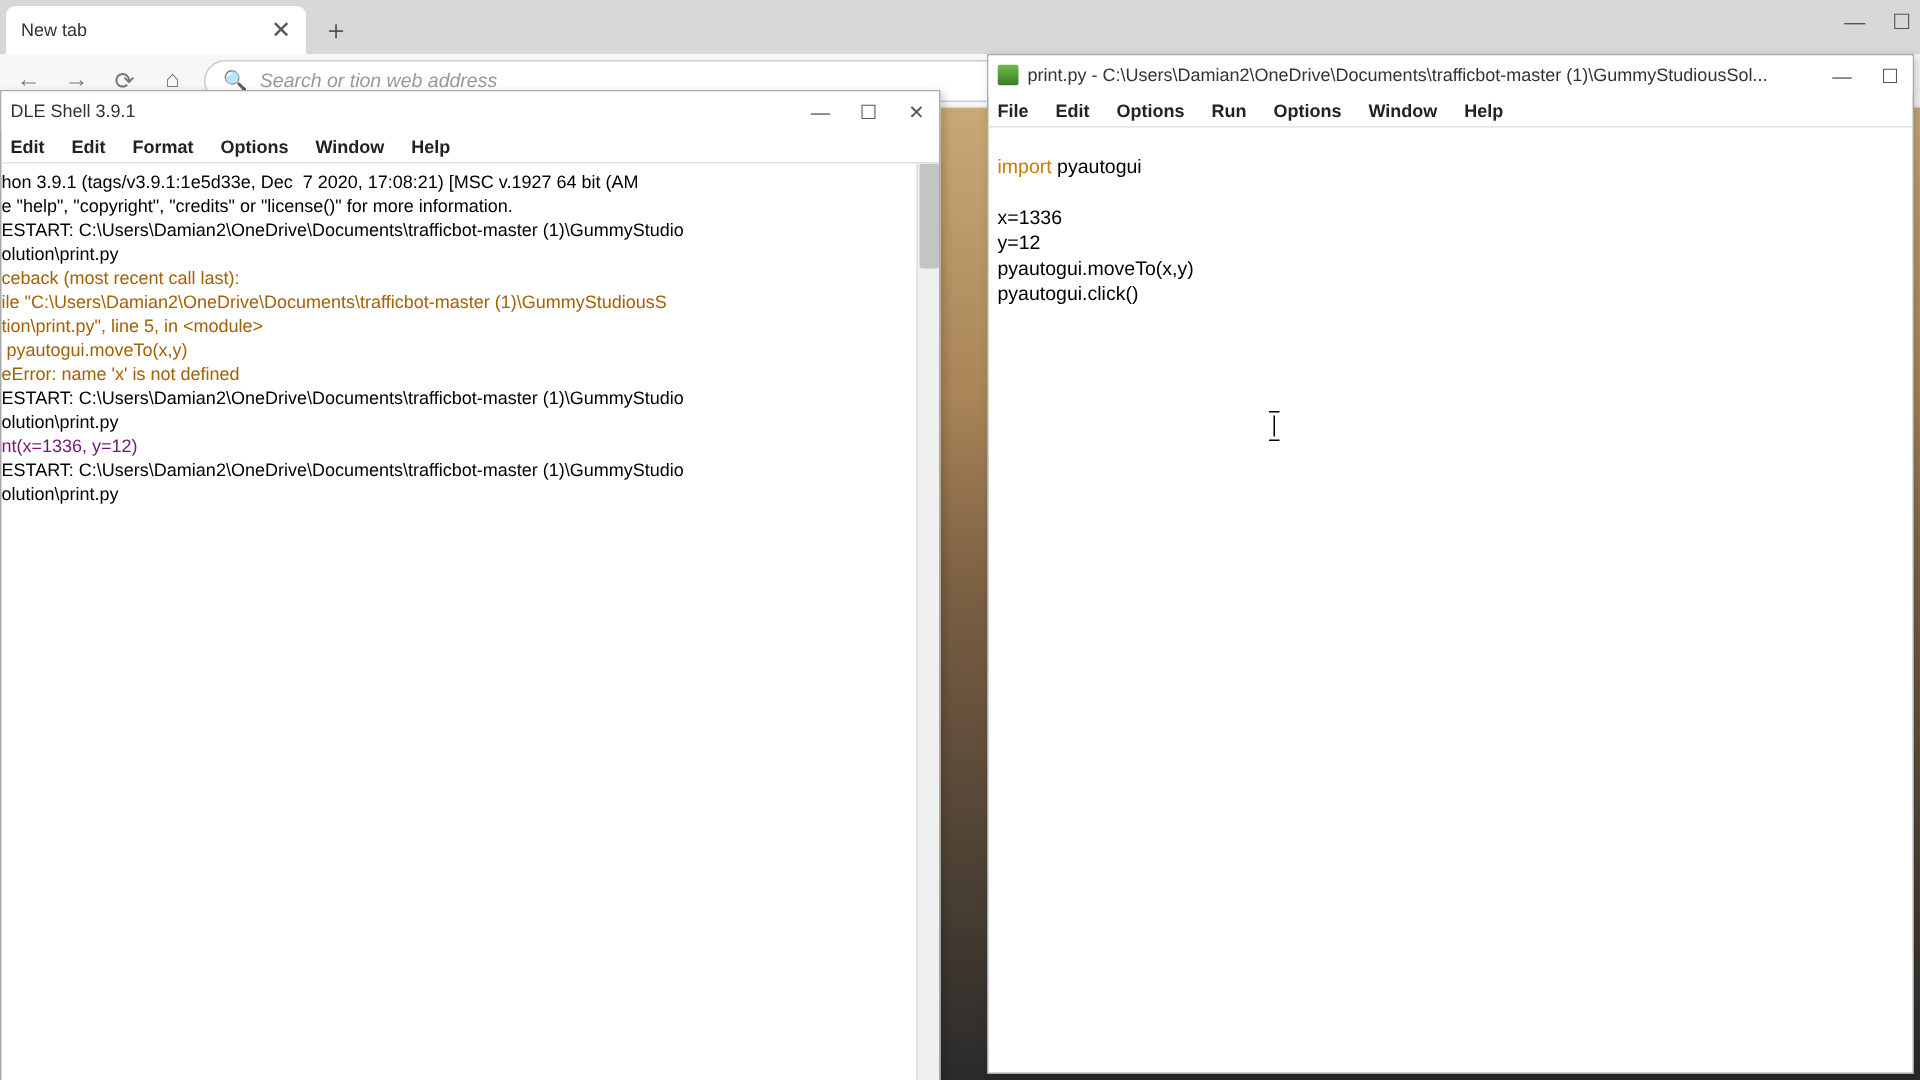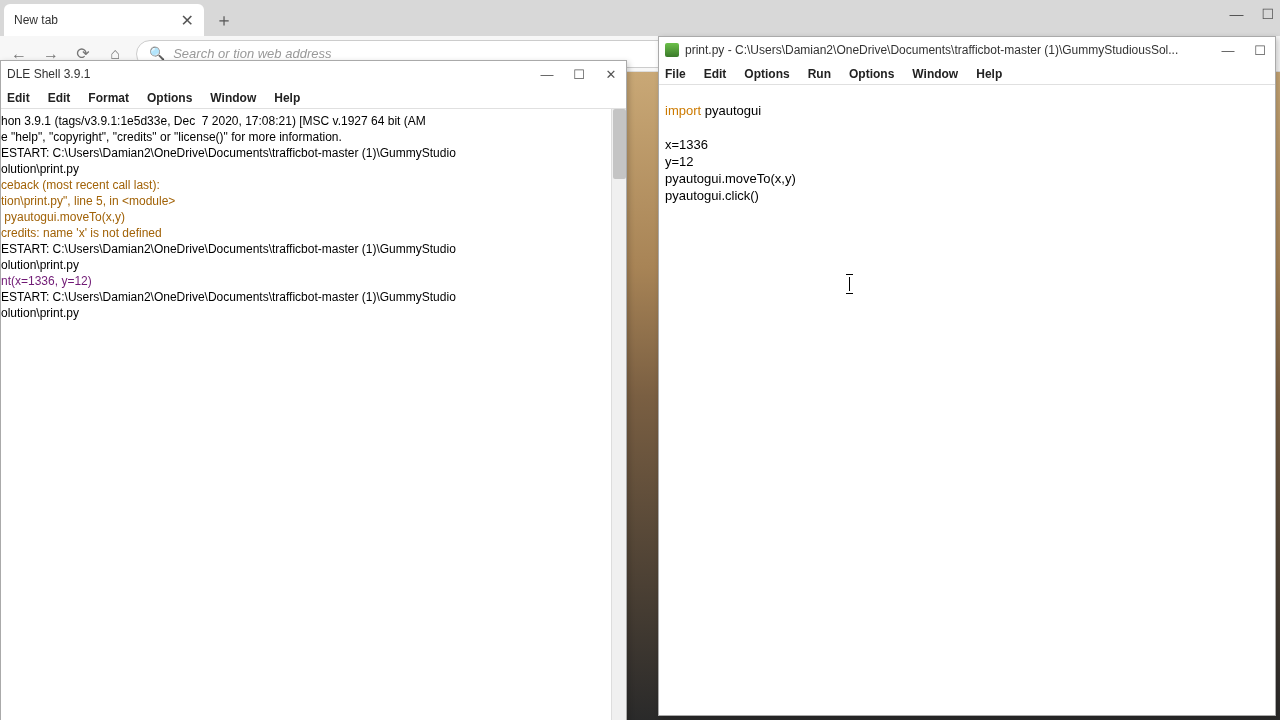--- a/index.html
+++ b/index.html
@@ -90,23 +90,24 @@
     <span>Window</span>
     <span>Help</span>
   </div>
   <div class="shell-body" id="shell-body">
     <div class="line ">hon 3.9.1 (tags/v3.9.1:1e5d33e, Dec  7 2020, 17:08:21) [MSC v.1927 64 bit (AM</div>
       <div class="line ">e "help", "copyright", "credits" or "license()" for more information.</div>
       <div class="line "></div>
       <div class="line ">ESTART: C:\Users\Damian2\OneDrive\Documents\trafficbot-master (1)\GummyStudio</div>
       <div class="line ">olution\print.py</div>
       <div class="line red">ceback (most recent call last):</div>
+      <div class="line red">ile "C:\Users\Damian2\OneDrive\Documents\trafficbot-master (1)\GummyStudiousS</div>
       <div class="line red">tion\print.py", line 5, in &lt;module&gt;</div>
       <div class="line red"> pyautogui.moveTo(x,y)</div>
-      <div class="line red">credits: name 'x' is not defined</div>
+      <div class="line red">eError: name 'x' is not defined</div>
       <div class="line "></div>
       <div class="line ">ESTART: C:\Users\Damian2\OneDrive\Documents\trafficbot-master (1)\GummyStudio</div>
       <div class="line ">olution\print.py</div>
       <div class="line blue">nt(x=1336, y=12)</div>
       <div class="line "></div>
       <div class="line ">ESTART: C:\Users\Damian2\OneDrive\Documents\trafficbot-master (1)\GummyStudio</div>
       <div class="line ">olution\print.py</div>
       <div class="shell-scroll">
       <div class="shell-thumb"></div>
     </div>

